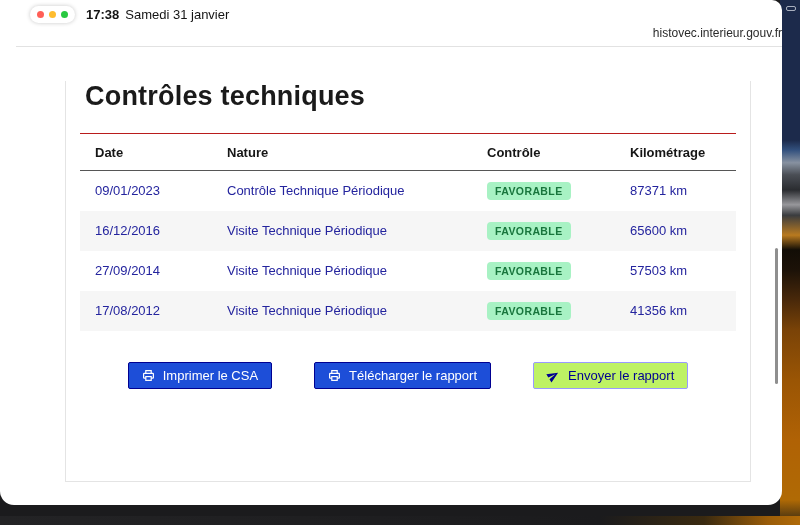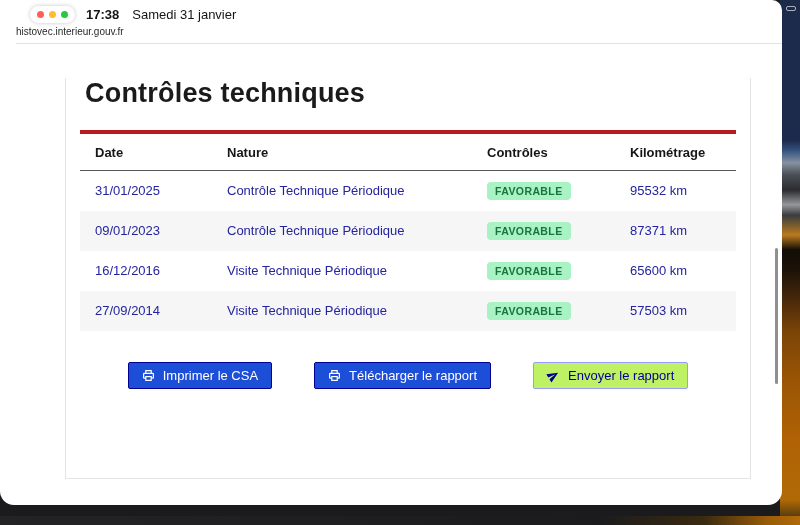--- a/index.html
+++ b/index.html
@@ -43,39 +43,39 @@
   .traffic-pill {
     display:inline-flex; align-items:center; gap:5px;
     background:#fff; border-radius:999px; padding:5px 7px;
     box-shadow:0 0 4px rgba(0,0,0,.22);
   }
   .dot { width:7px; height:7px; border-radius:50%; }
   .dot.red { background:#ff5f57; }
   .dot.yellow { background:#febc2e; }
   .dot.green { background:#28c840; }
   .menu-time { font-size:13px; font-weight:700; color:#141414; margin-left:11px; }
-  .menu-date { font-size:13px; color:#141414; margin-left:13px; }
-  .urlbar { text-align:left; font-size:10px; color:#2a2a2a; padding:3px 0 6px 0; }
+  .menu-date { font-size:13px; color:#141414; margin-left:6px; }
+  .urlbar { text-align:right; font-size:12px; color:#2a2a2a; padding:3px 0 6px 0; }
 
   
   .card {
     margin-left:49px; width:686px; height:401px;
     border:1px solid #e4e4e4; border-top:none;
     background:#fff;
   }
   .card-title {
     margin:34px 0 0 19px; font-size:27px; font-weight:700;
     color:#1a1a1a; letter-spacing:.2px;
   }
 
   .table-wrap { margin:21px 14px 0 14px; }
   table { width:100%; border-collapse:collapse; table-layout:fixed; }
   col.c1 { width:132px; } col.c2 { width:260px; }
   col.c3 { width:143px; } col.c4 { width:121px; }
-  thead tr { border-top:4px solid #b91c1c; border-bottom:1px solid #565656; }
+  thead tr { border-top:1px solid #b91c1c; border-bottom:1px solid #565656; }
   th {
     text-align:left; font-size:13px; font-weight:700; color:#161616;
     padding:11px 0 10px 15px; height:37px;
   }
   tbody tr { height:40px; }
   tbody tr:nth-child(even) { background:#f6f6f6; }
   td { font-size:13px; color:#24249e; padding-left:15px; }
   .badge {
     display:inline-block; background:#a8f2c4; color:#18753c;
     font-size:10.5px; font-weight:700; letter-spacing:.4px;
@@ -134,31 +134,25 @@
         <colgroup>
             <col class="c1">
             <col class="c2">
             <col class="c3">
             <col class="c4">
           </colgroup>
         <thead>
           <tr>
             <th>Date</th>
             <th>Nature</th>
-            <th>Contrôles</th>
+            <th>Contrôle</th>
             <th>Kilométrage</th>
           </tr>
         </thead>
         <tbody>
-  <tr>
-    <td>31/01/2025</td>
-    <td>Contrôle Technique Périodique</td>
-    <td><span class="badge">FAVORABLE</span></td>
-    <td>95532 km</td>
-  </tr>
 
   <tr>
     <td>09/01/2023</td>
     <td>Contrôle Technique Périodique</td>
     <td><span class="badge">FAVORABLE</span></td>
     <td>87371 km</td>
   </tr>
 
 
   <tr>
@@ -168,20 +162,26 @@
     <td>65600 km</td>
   </tr>
 
   <tr>
     <td>27/09/2014</td>
     <td>Visite Technique Périodique</td>
     <td><span class="badge">FAVORABLE</span></td>
     <td>57503 km</td>
   </tr>
 
+  <tr>
+    <td>17/08/2012</td>
+    <td>Visite Technique Périodique</td>
+    <td><span class="badge">FAVORABLE</span></td>
+    <td>41356 km</td>
+  </tr>
 </tbody>
       </table>
     </div>
 
     <div class="actions">
       <button class="btn btn-primary">
         <span style="display:inline-flex">
           <svg width="13" height="13" viewBox="0 0 24 24" fill="none" stroke="#ffffff" stroke-width="2.2">
             <path d="M7 8V3h10v5"></path>
             <path d="M7 17H4a1 1 0 0 1-1-1V9a1 1 0 0 1 1-1h16a1 1 0 0 1 1 1v7a1 1 0 0 1-1 1h-3"></path>

